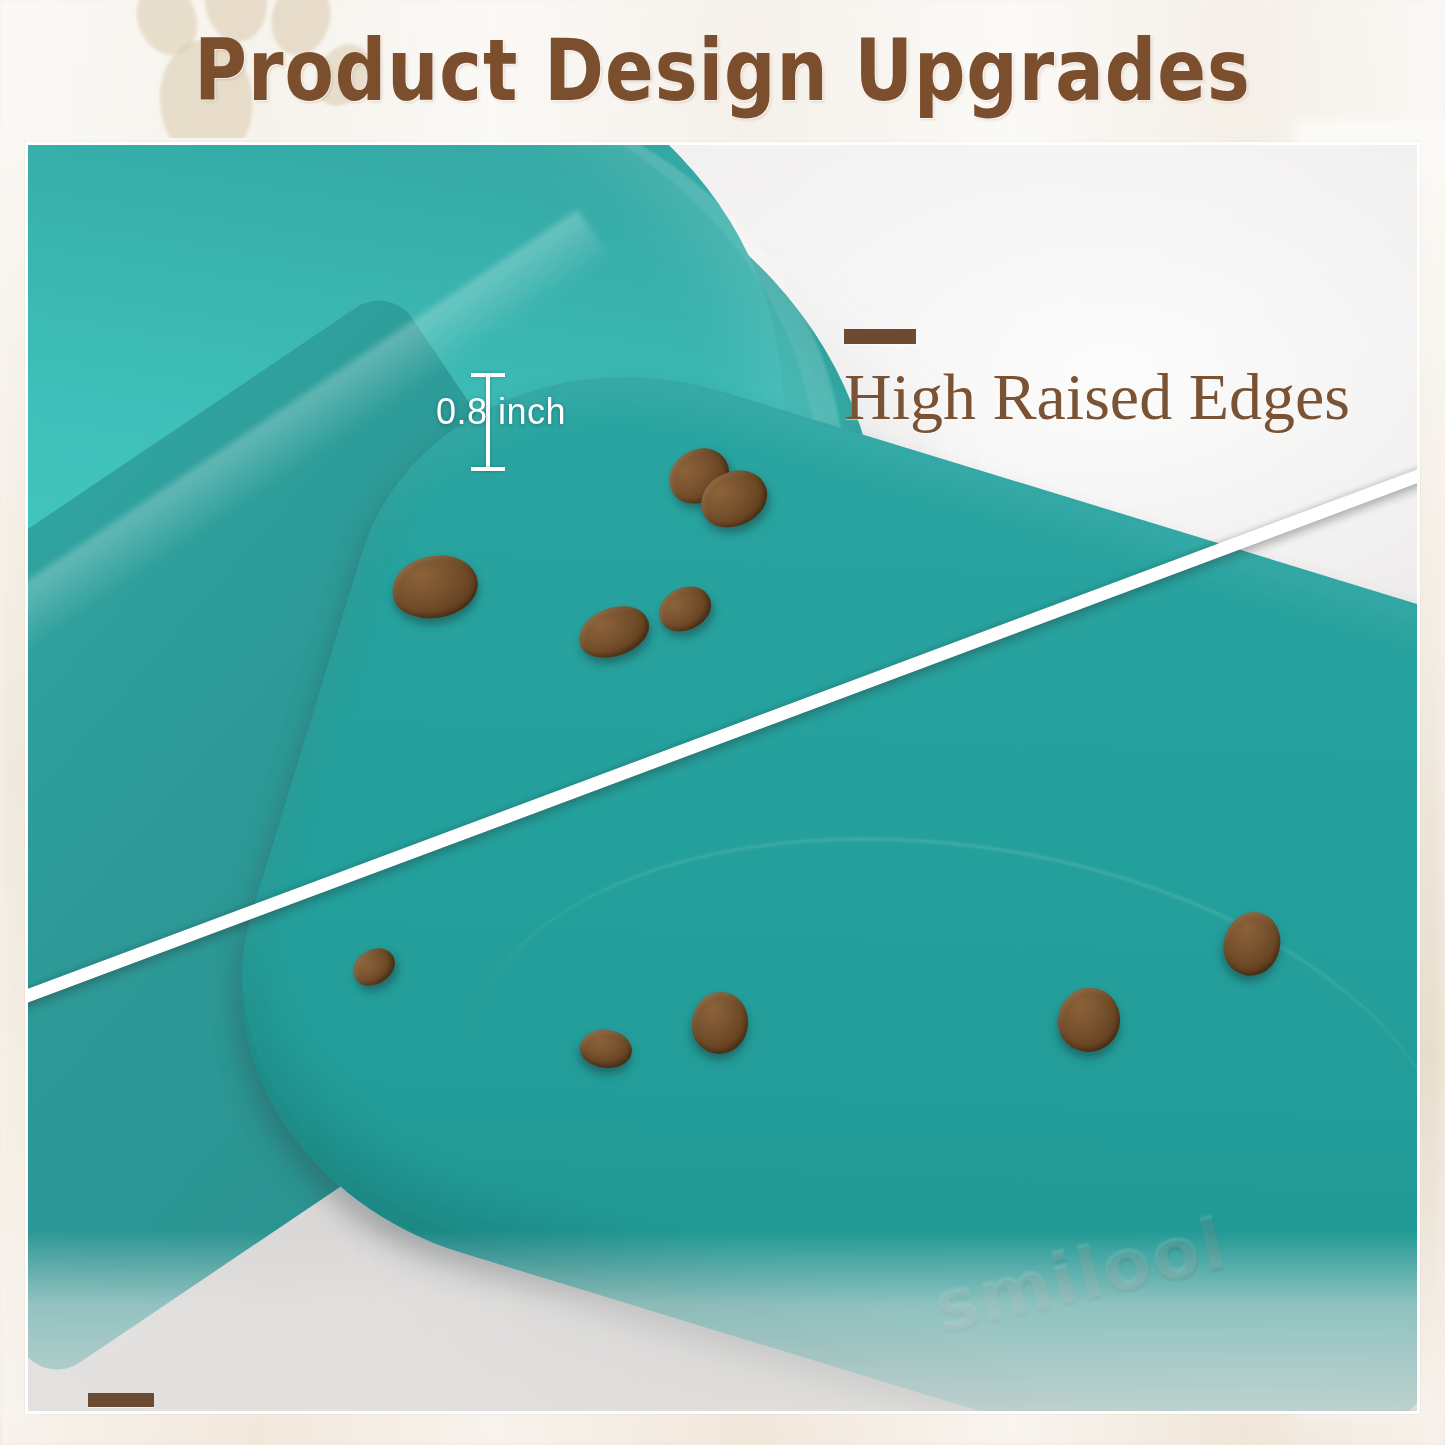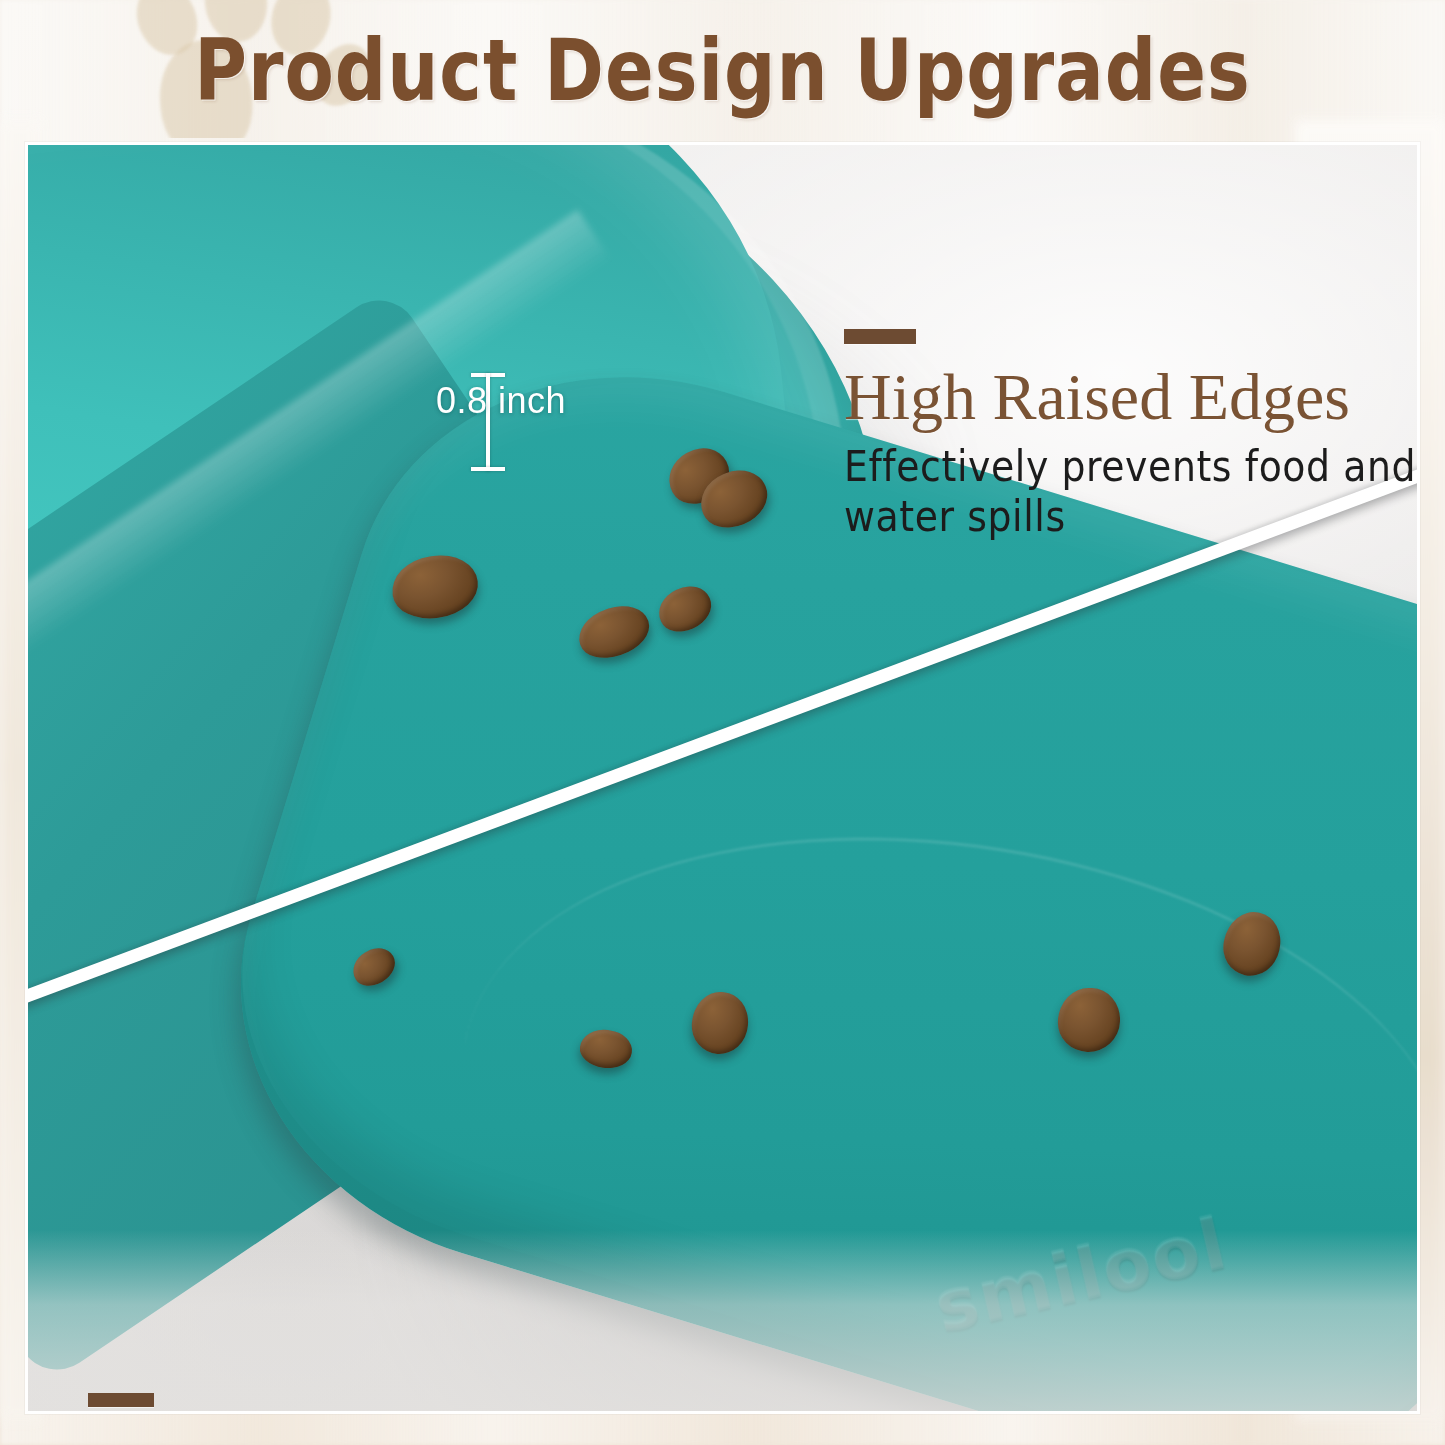--- a/index.html
+++ b/index.html
@@ -223,21 +223,21 @@
     box-shadow:0 0 3px rgba(0,0,0,.25);
   }
   .dim-cap {
     position:absolute; width:34px; height:4px; left:443px;
     background:#ffffff;
     box-shadow:0 0 3px rgba(0,0,0,.25);
   }
   .dim-cap.top { top:228px; }
   .dim-cap.bot { top:322px; }
   .dim-text {
-    position:absolute; left:408px; top:236px;
+    position:absolute; left:408px; top:247px;
     font-size:36px; line-height:40px;
     color:#ffffff; font-weight:400;
     letter-spacing:.5px;
     text-shadow:0 1px 4px rgba(0,70,70,.45);
     white-space:nowrap;
     font-family:"Liberation Sans", sans-serif;
   }
 
   
   .callout { position:absolute; z-index:10; }
@@ -334,21 +334,20 @@
         <div class="dim-line"></div>
         <div class="dim-cap bot"></div>
         <div class="dim-text">0.8 inch</div>
       </div>
 
       <div class="text-scrim-bottom"></div>
 
       <div class="callout" id="callout-top">
         <div class="accent-dash"></div>
         <div class="callout-heading">High Raised Edges</div>
-        <div class="callout-sub">Effectively prevents food and water spills</div>
       </div>
 
       <div class="callout" id="callout-bottom">
         <div class="accent-dash"></div>
 
       </div>
 
     </div>
   </div>
 </div>

